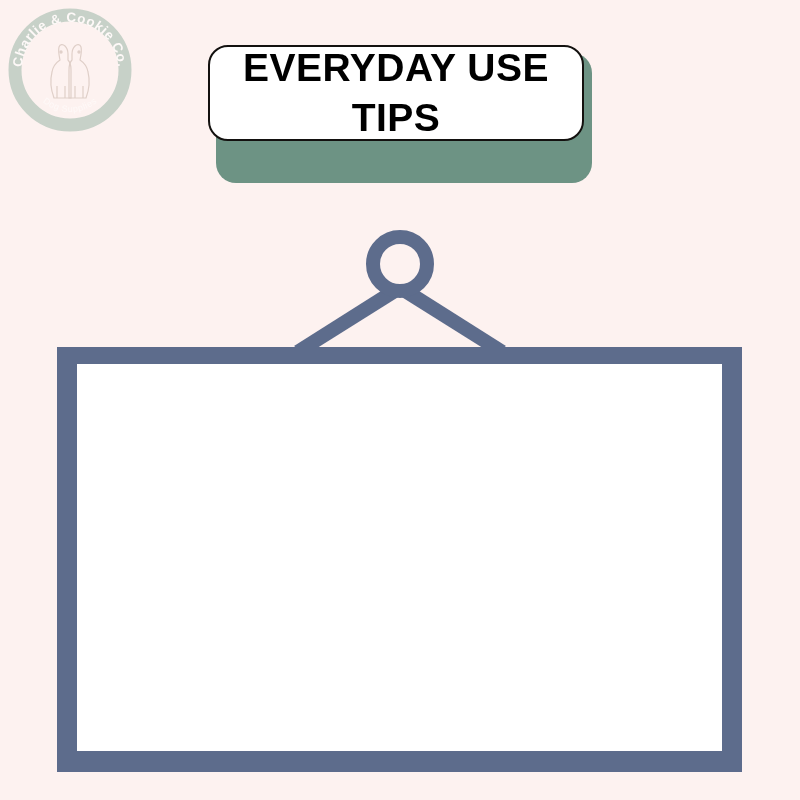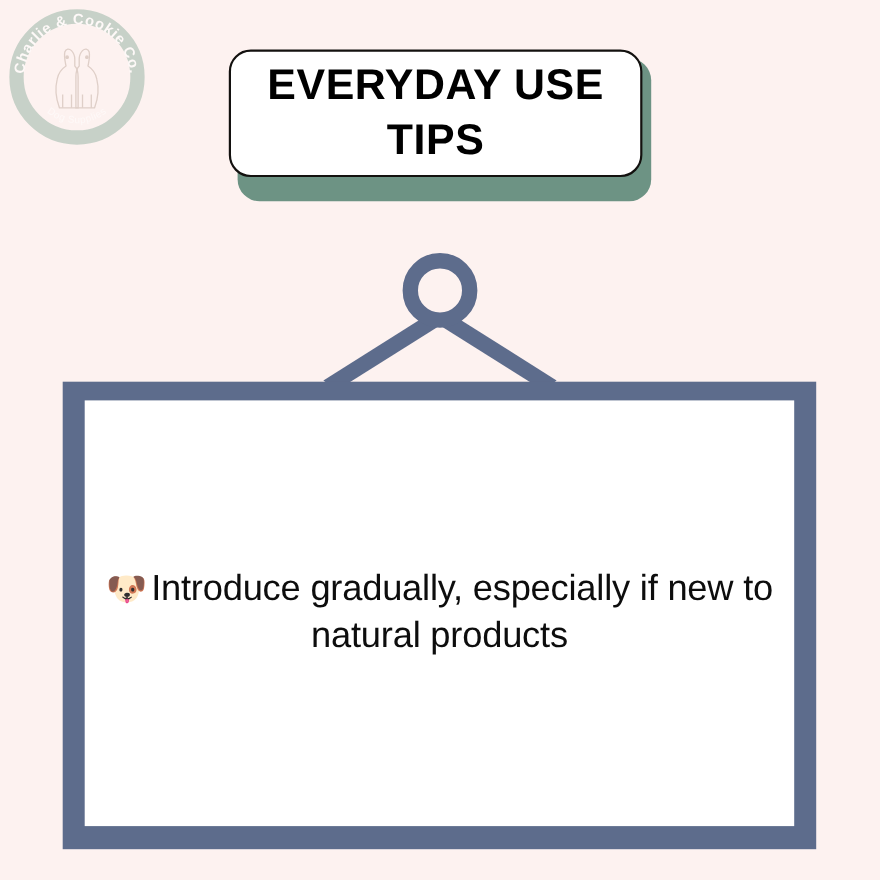--- a/index.html
+++ b/index.html
@@ -42,21 +42,21 @@
     width: 376px;
     height: 130px;
     background: #6d9384;
     border-radius: 20px;
   }
   #banner {
     position: absolute;
     left: 208px;
     top: 45px;
     width: 376px;
-    height: 116px;
+    height: 96px;
     background: #ffffff;
     border: 2.5px solid #13110f;
     border-radius: 20px;
     box-sizing: border-box;
     display: flex;
     align-items: center;
     justify-content: center;
   }
   #banner-title {
     font-family: "Liberation Sans", sans-serif;
@@ -168,23 +168,20 @@
         <path d="M128,54 L226,116 L214,125 L120,66 Z" fill="#5d6c8c"></path>
       </g>
       <circle cx="120" cy="34" r="27" fill="none" stroke="#5d6c8c" stroke-width="14"></circle>
     </svg>
   </div>
 
   <div id="sign-frame">
     <div id="sign-inner">
       <ul id="tips-list">
 
-        <li class="tip-item">
-          <span class="tip-emoji">🐶</span><span>Introduce gradually, especially if new to natural products</span>
-        </li>
 
 
 
 
 
       </ul>
     </div>
   </div>
 
 </div>

